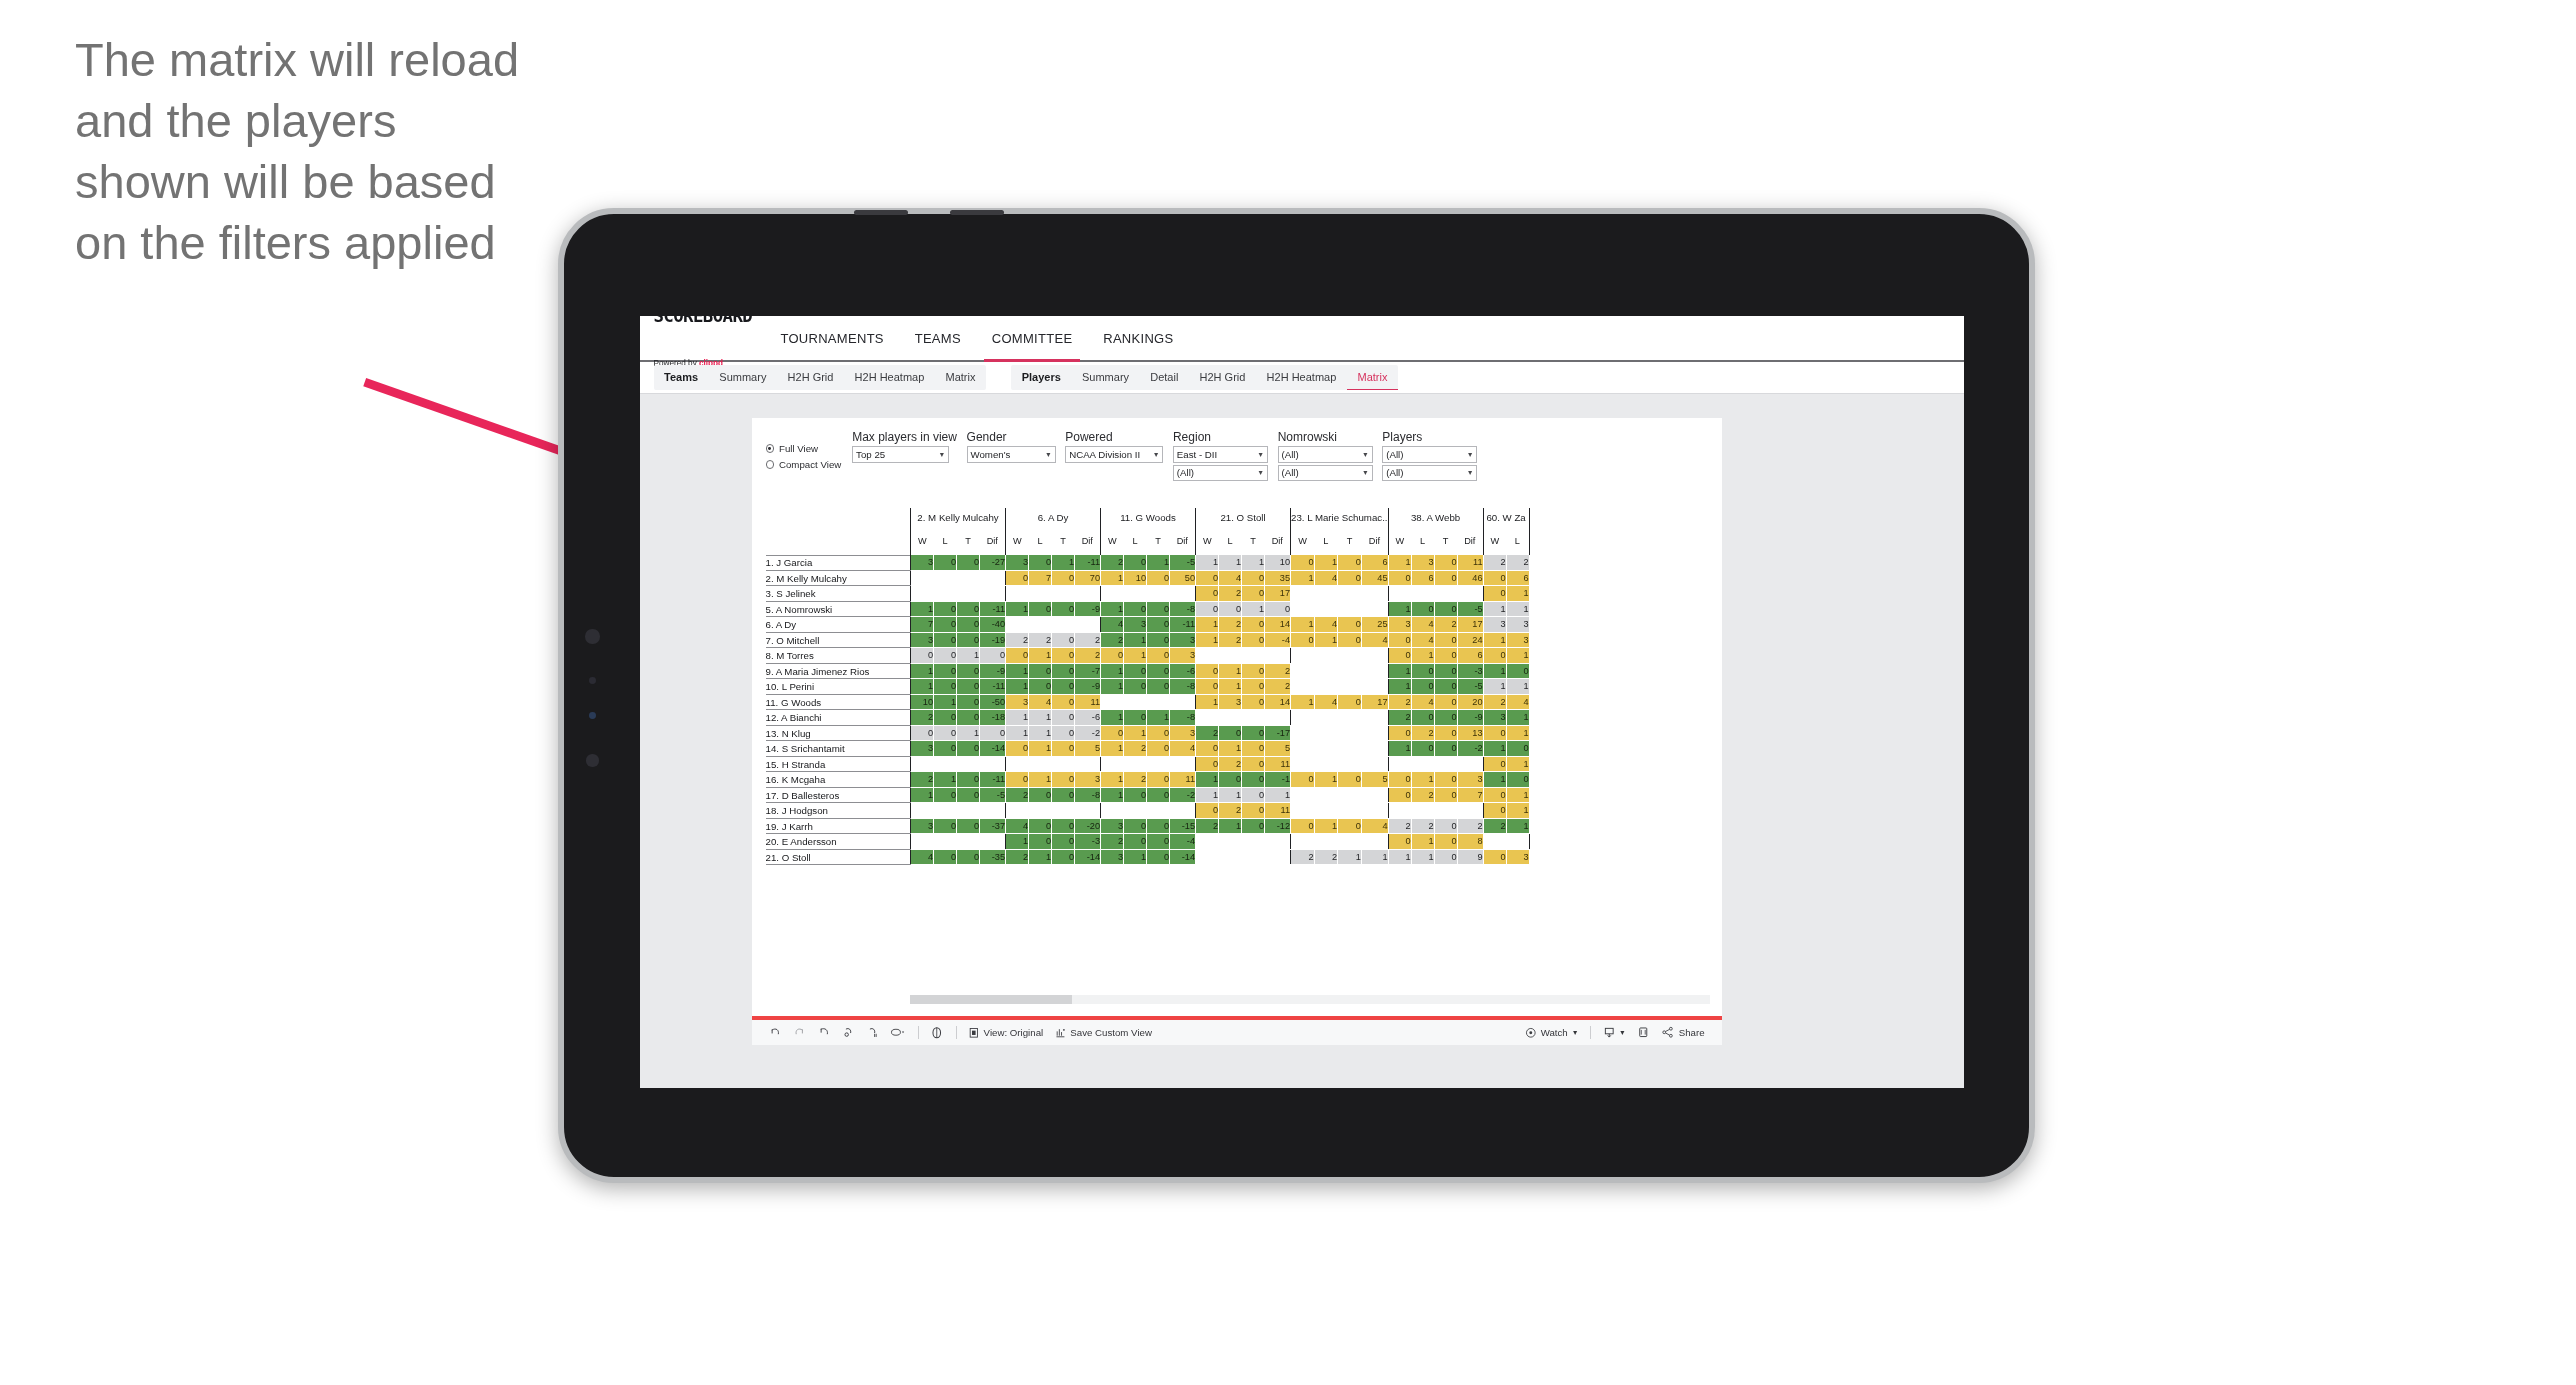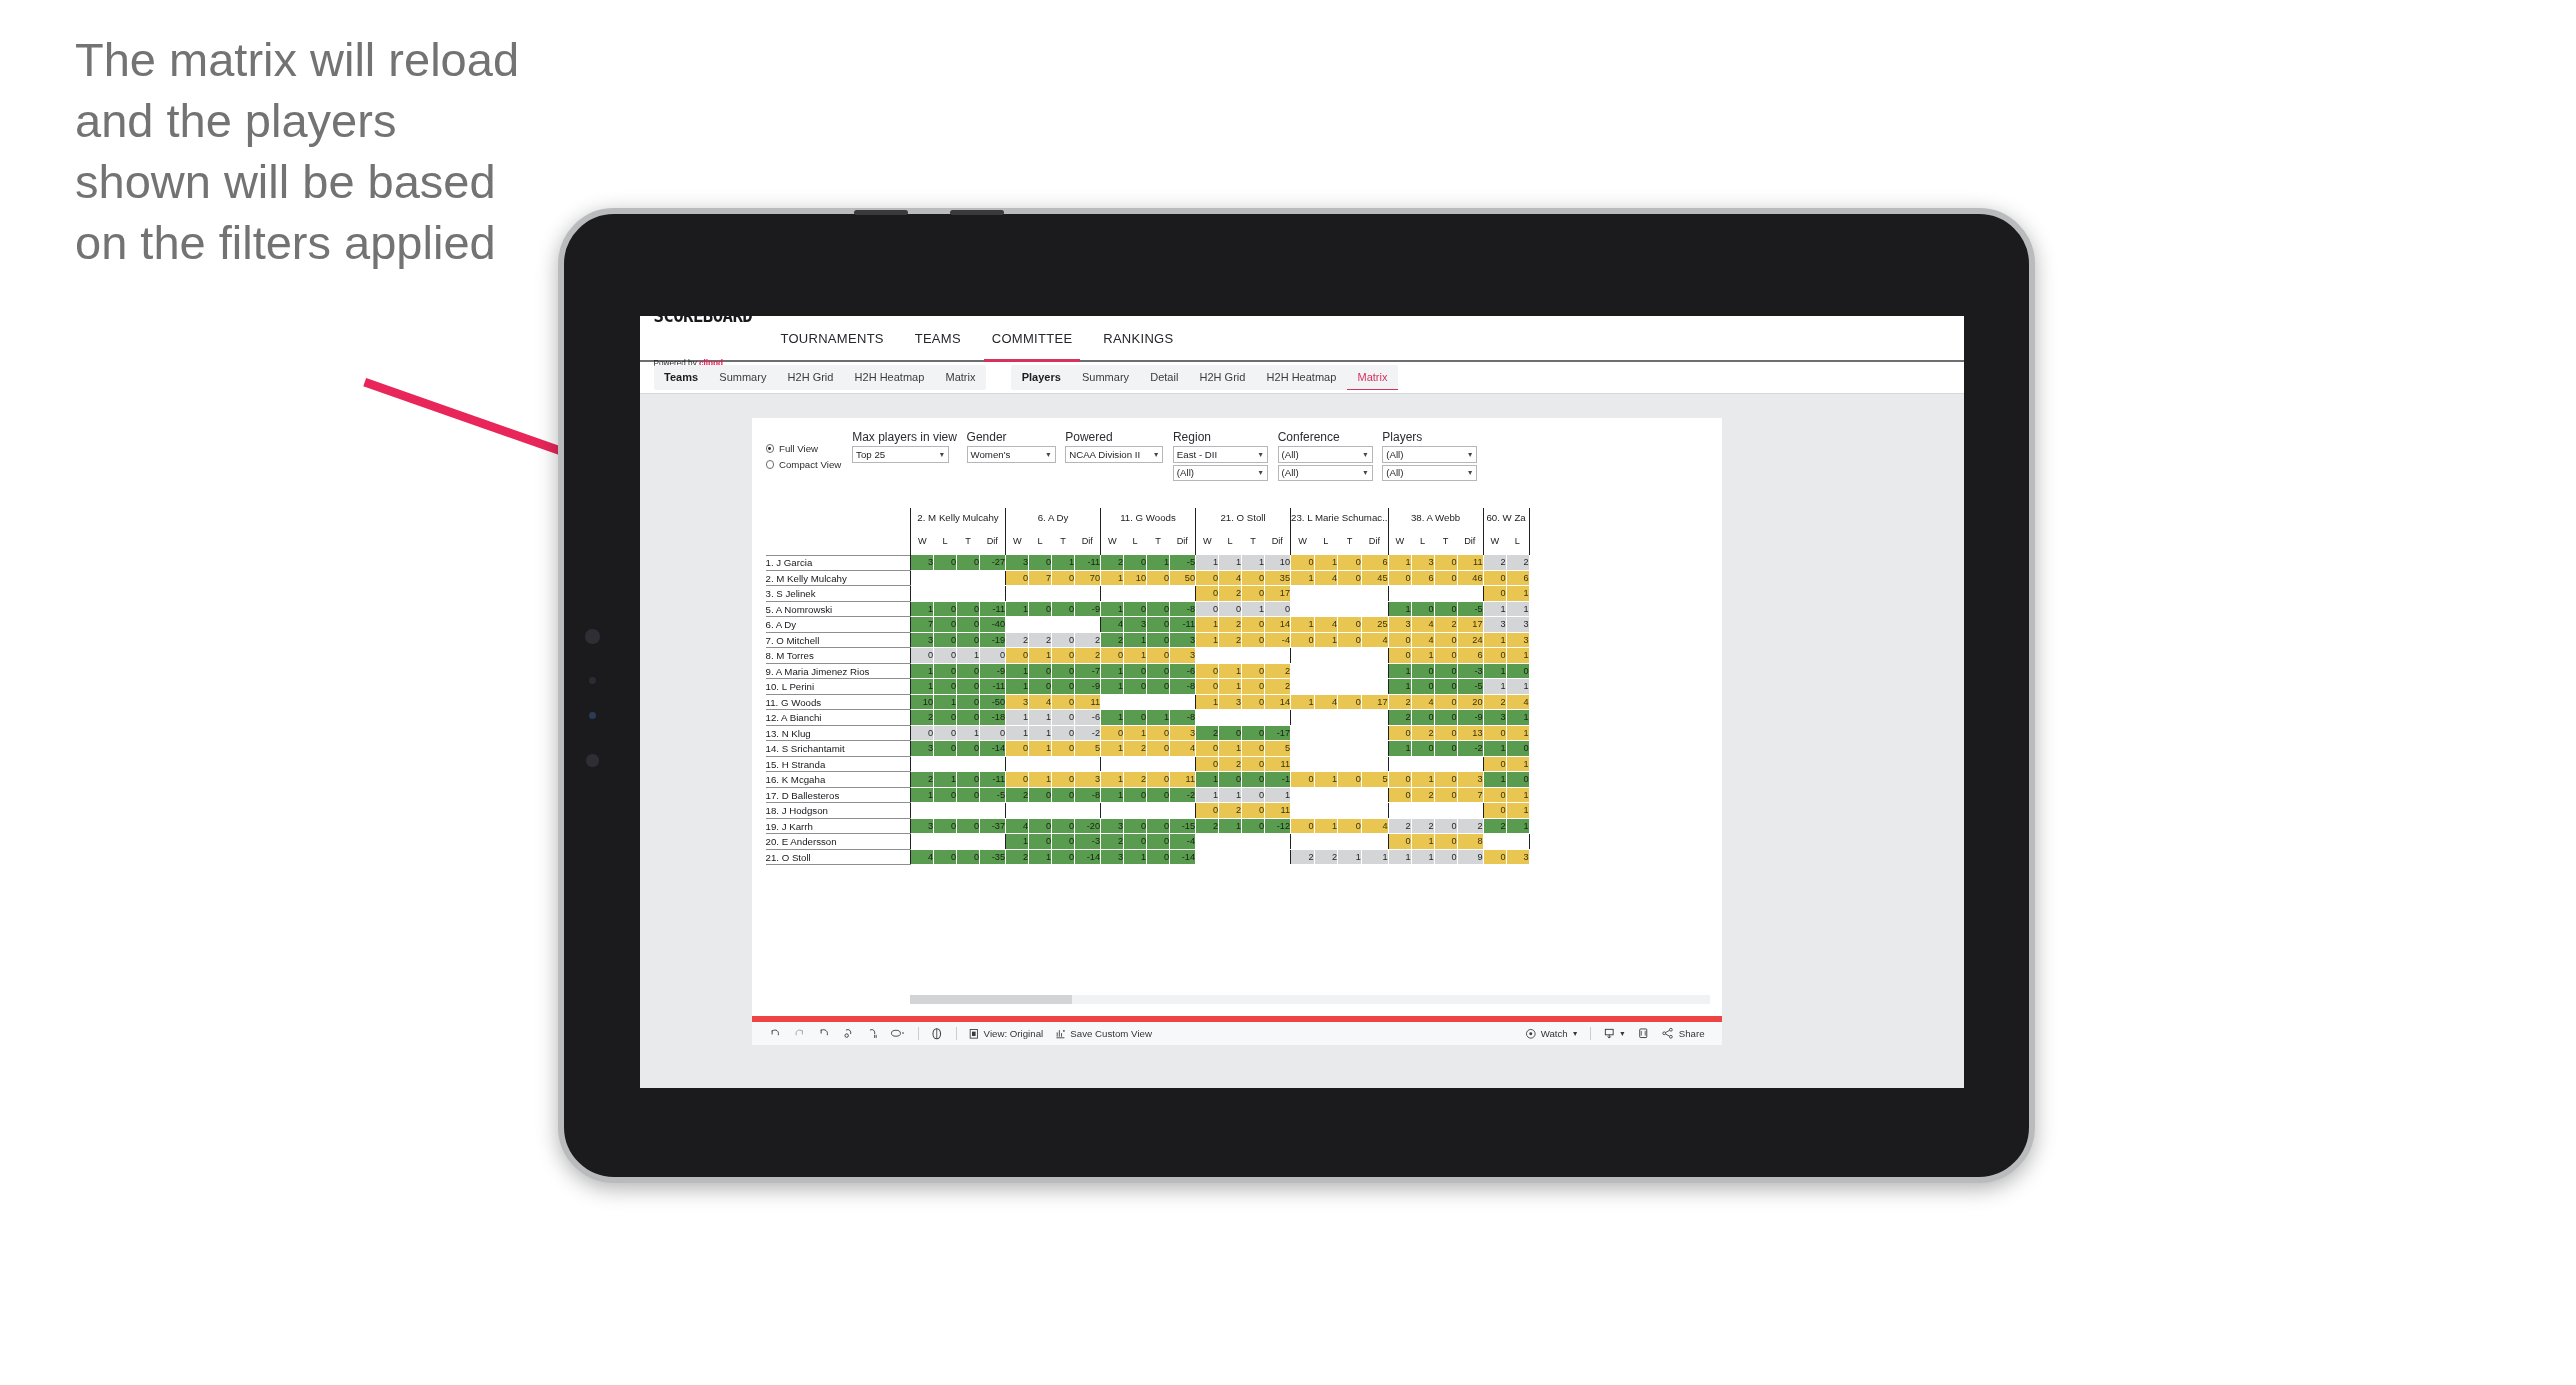--- a/index.html
+++ b/index.html
@@ -159,21 +159,21 @@
 
   
   #hscroll {
     position:absolute; left:158px; right:11.6px; bottom:41px; height:8.7px; background:#f1f2f3;
   }
   #hscroll-thumb { position:absolute; left:0; top:0; width:162px; height:8.7px; background:#d3d4d6; }
 
   
   #toolbar {
     position:absolute; left:0; right:0; bottom:0; height:29px;
-    background:#f7f8f9; border-top:6px solid #ef4444;
+    background:#f7f8f9; border-top:4px solid #ef4444;
     display:flex; align-items:center; padding:0 11.6px;
     font-size: 9.7px; color:#34353a;
   }
   .tb { display:flex; align-items:center; gap:3.9px; padding:0 5.8px; cursor:pointer; white-space:nowrap; }
   .tb-sep { width:1px; height:13.5px; background:#cccdd0; margin:0 5.8px; }
   .tb svg { display:block; }
   .spacer { flex: 1; }
 </style>
 </head>
 <body>
@@ -267,21 +267,21 @@
                 <div class="fsel w-reg">
                   <span>East - DII</span>
                   <span class="caret">▼</span>
                 </div>
                 <div class="fsel w-reg">
                   <span>(All)</span>
                   <span class="caret">▼</span>
                 </div>
               </div>
               <div class="fcol">
-                <div class="flabel">Conference</div>
+                <div class="flabel">Nomrowski</div>
                 <div class="fsel w-con">
                   <span>(All)</span>
                   <span class="caret">▼</span>
                 </div>
                 <div class="fsel w-con">
                   <span>(All)</span>
                   <span class="caret">▼</span>
                 </div>
               </div>
               <div class="fcol">

